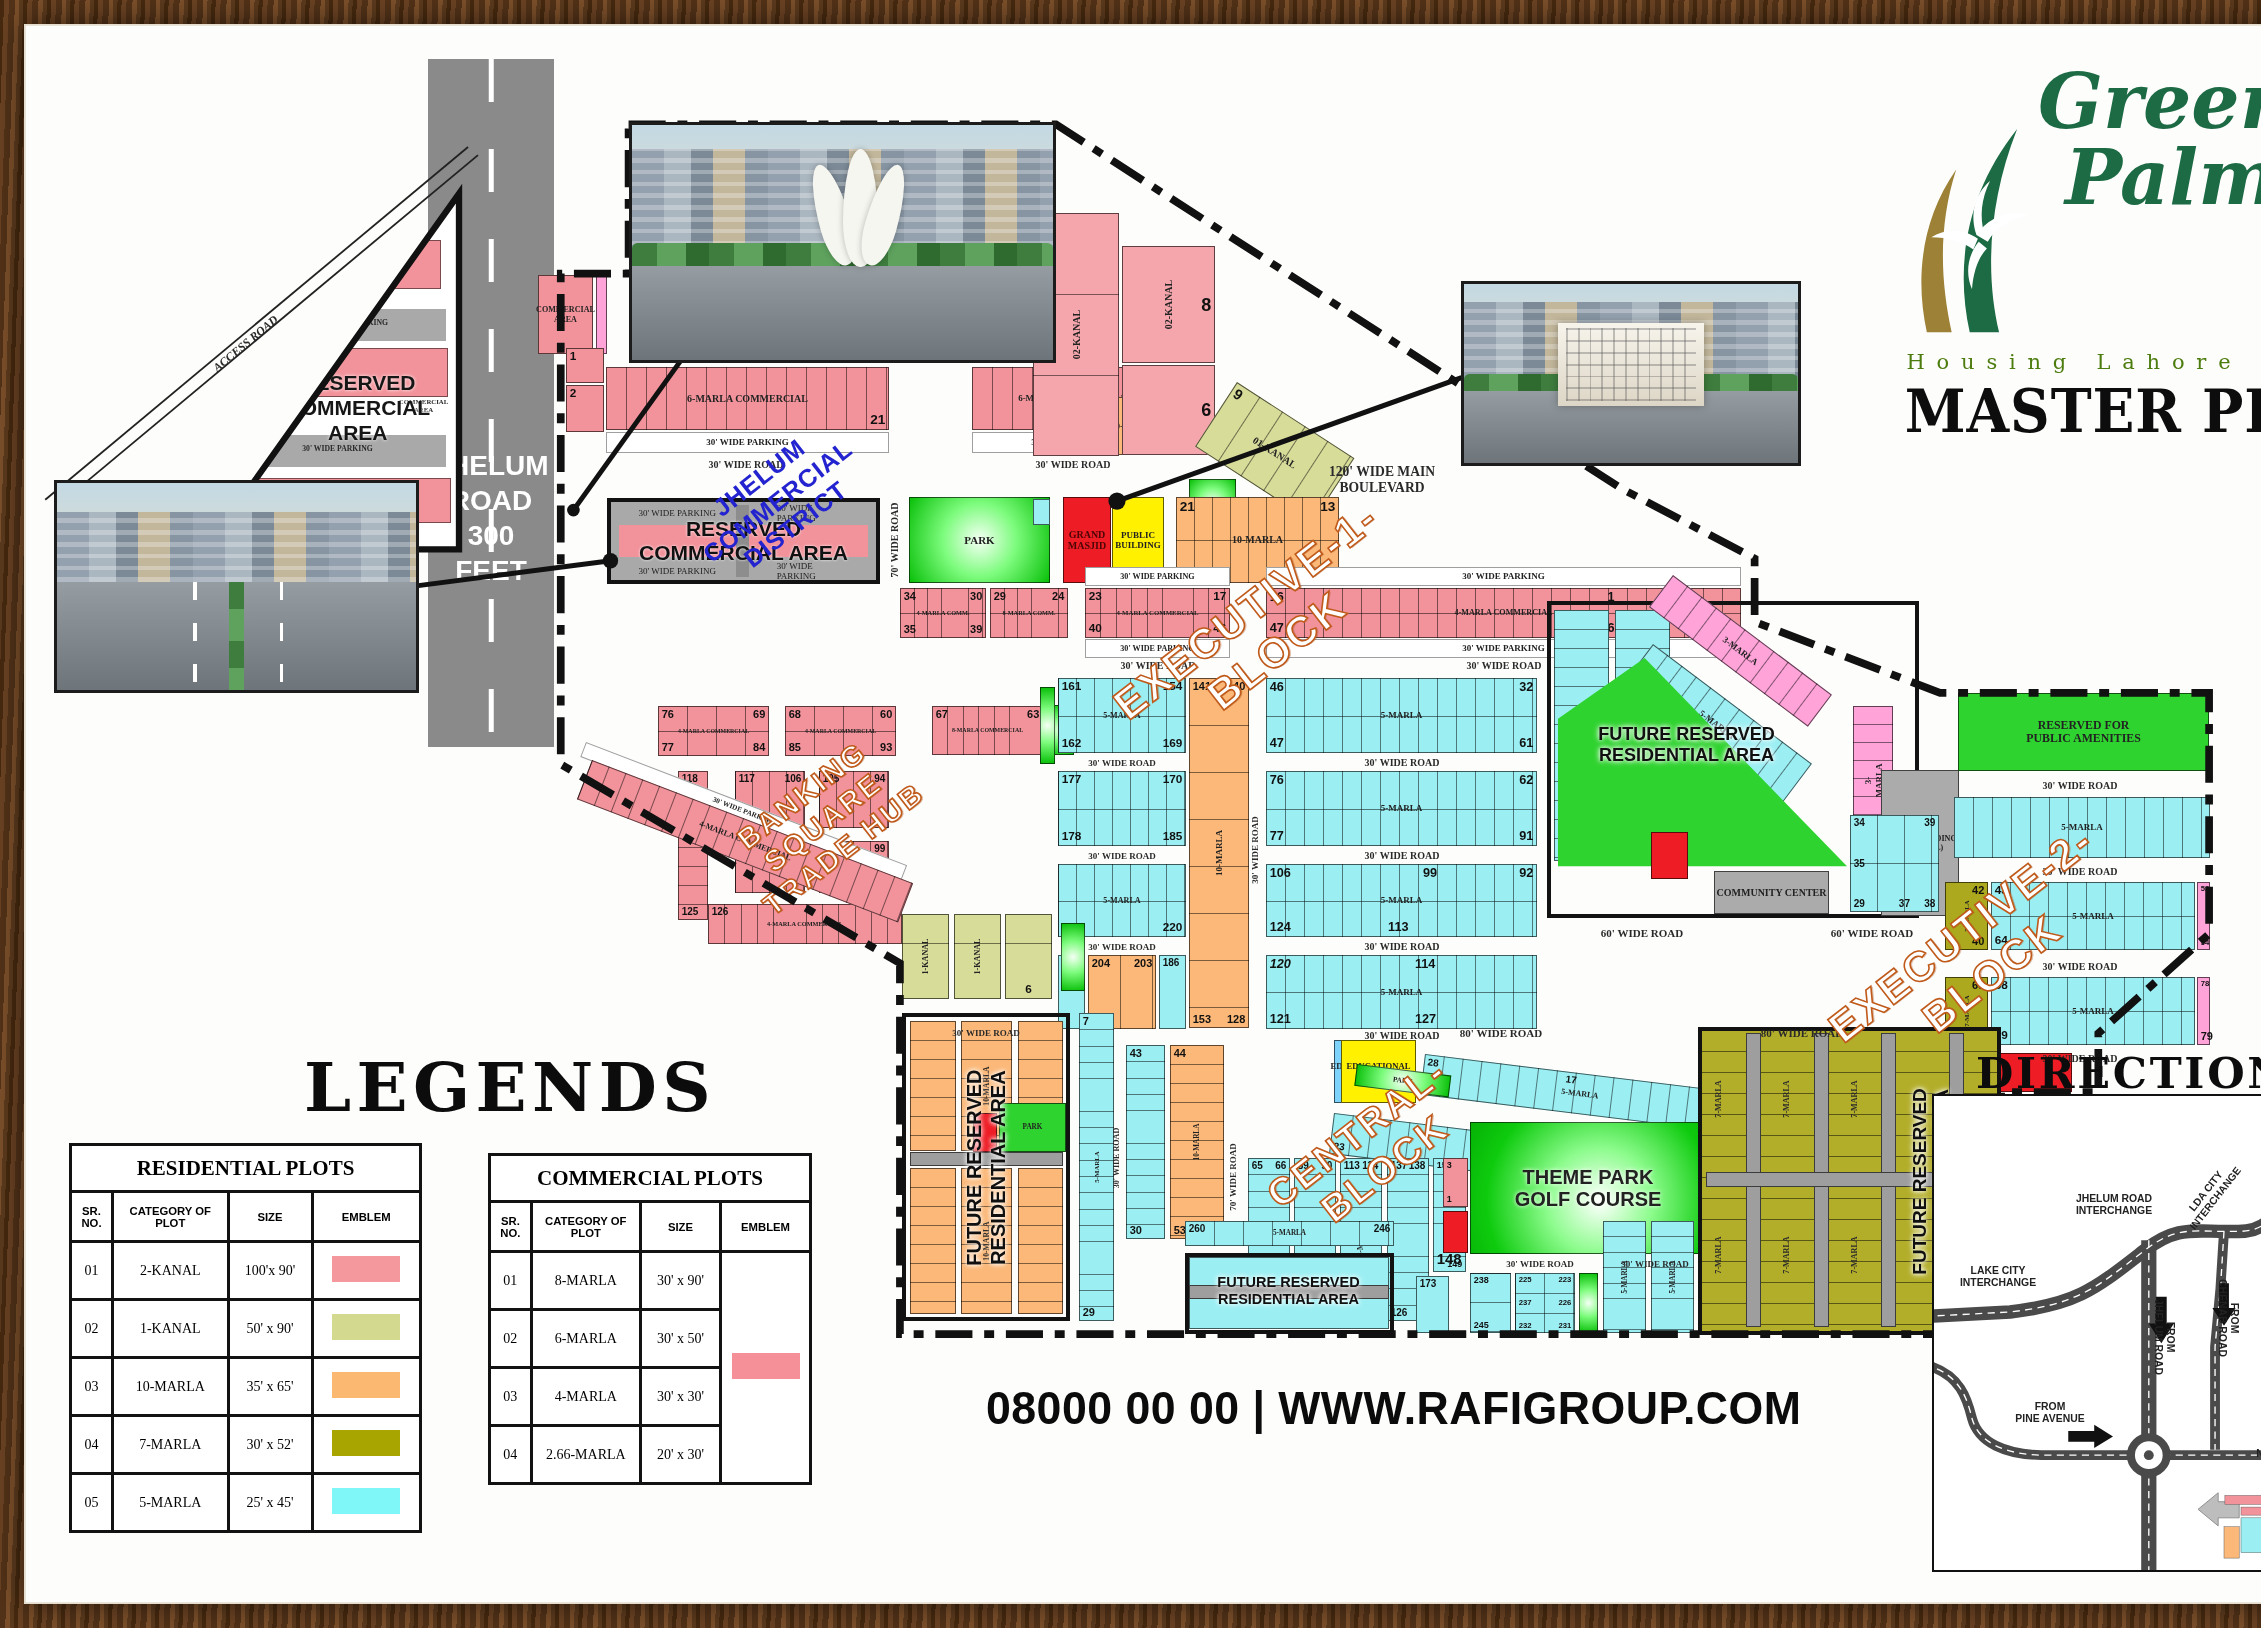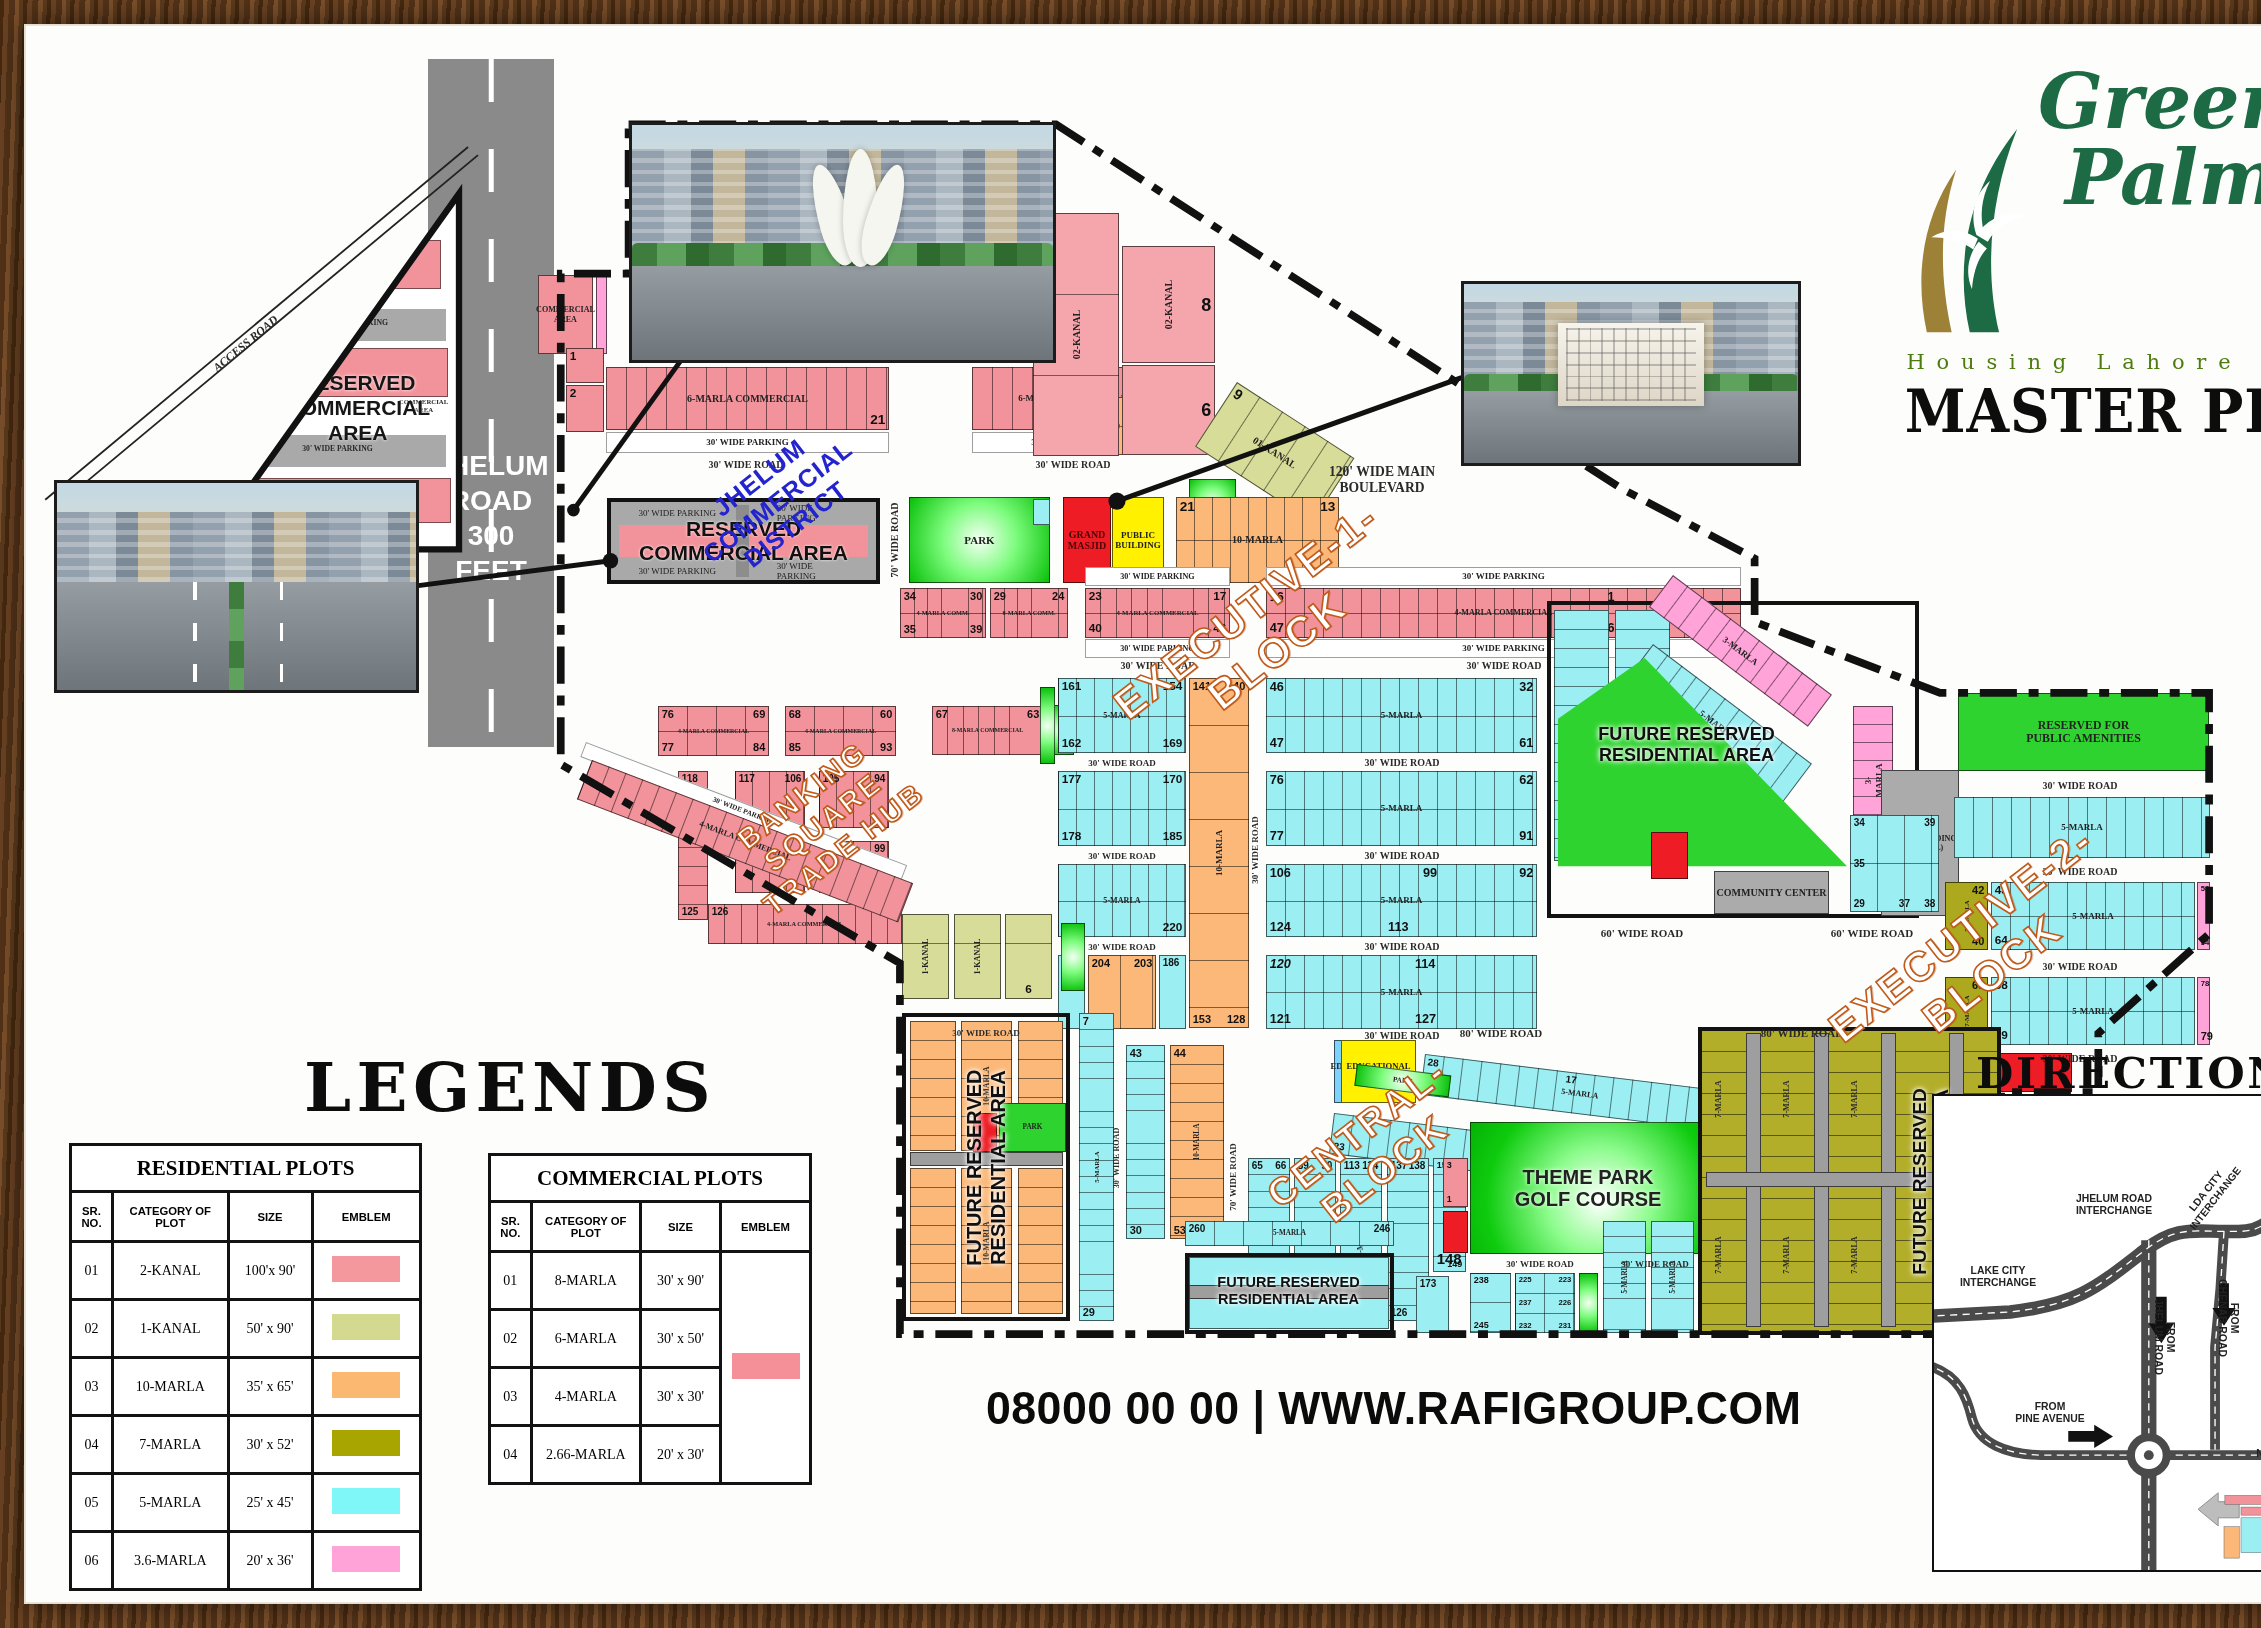--- a/index.html
+++ b/index.html
@@ -682,26 +682,20 @@
     <td>7-MARLA</td>
     <td>30' x 52'</td>
     <td><span class="swatch" style="background:#A8A400"></span></td>
         </tr>
         <tr>
           <td>05</td>
     <td>5-MARLA</td>
     <td>25' x 45'</td>
     <td><span class="swatch" style="background:#7FF7F9"></span></td>
         </tr>
-        <tr>
-          <td>06</td>
-    <td>3.6-MARLA</td>
-    <td>20' x 36'</td>
-    <td><span class="swatch" style="background:#FFA3D9"></span></td>
-        </tr>
       </tbody>
   </table>
   <table class="legend" style="left:488px;top:1153px;width:324px;">
     <thead>
       <tr>
           <th class="tblhead" colspan="4">COMMERCIAL PLOTS</th>
         </tr>
       <tr>
         <th class="colhead" style="width:13%;">SR. NO.</th>
         <th class="colhead" style="width:34%;">CATEGORY OF PLOT</th>

